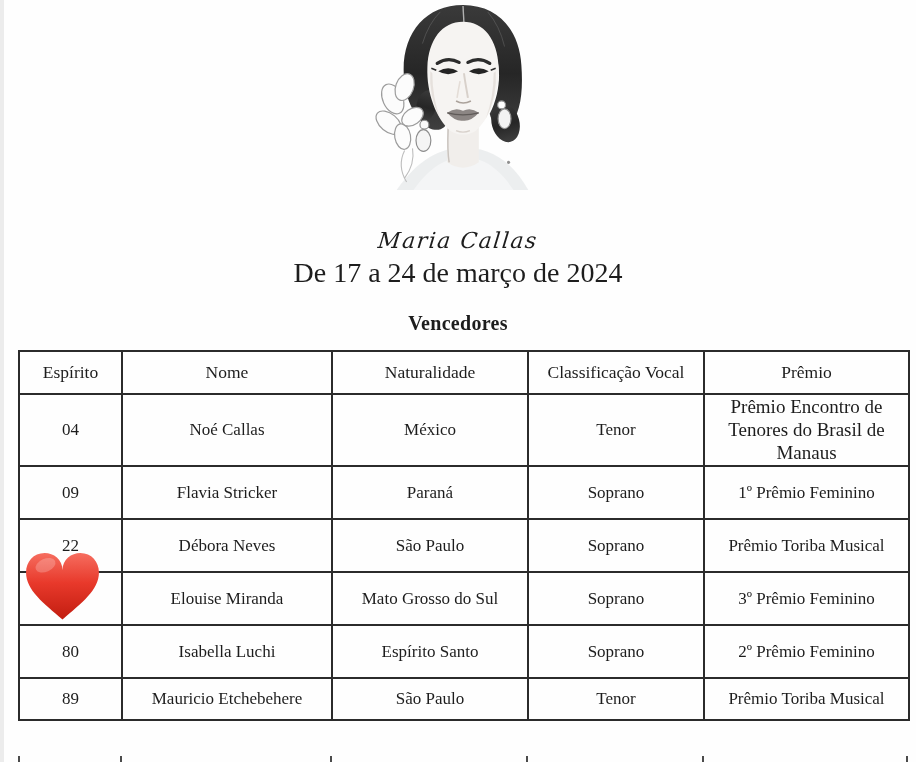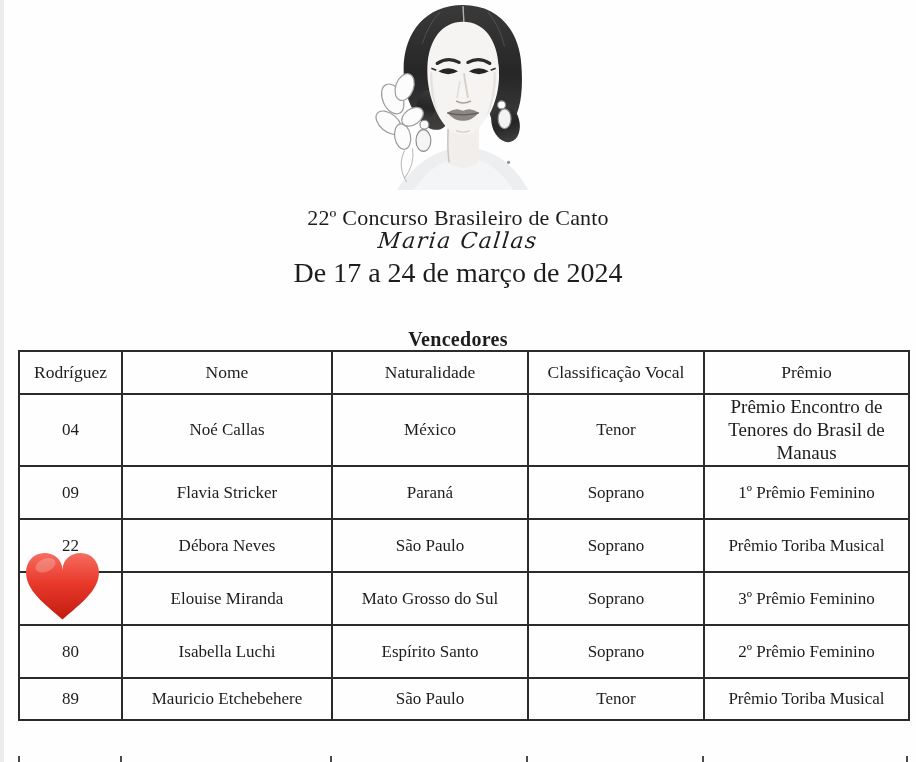--- a/index.html
+++ b/index.html
@@ -8,21 +8,21 @@
     font-family:"Liberation Serif","DejaVu Serif",serif;color:#1d1d1d;overflow:hidden;
   }
   .edge-strip{position:absolute;left:0;top:0;width:4px;height:100%;background:#ececec;}
   .center-text{position:absolute;left:0;width:100%;text-align:center;line-height:1.15;}
   .title{top:205px;font-size:22px;letter-spacing:.2px;}
   .script{
     top:228px;font-size:22px;font-style:italic;letter-spacing:1.5px;
     font-family:"DejaVu Serif",serif;transform:skewX(-6deg);
   }
   .date{top:257px;font-size:28px;}
-  .heading{top:312px;font-size:20px;font-weight:bold;letter-spacing:.3px;margin-top:16px;}
+  .heading{top:312px;font-size:20px;font-weight:bold;letter-spacing:.3px;}
   .portrait{position:absolute;left:368px;top:2px;width:190px;height:188px;}
   table.winners{
     position:absolute;left:18px;top:350px;width:890px;
     border-collapse:collapse;table-layout:fixed;
   }
   .winners th,.winners td{
     border:2px solid #2b2b2b;text-align:center;vertical-align:middle;
     font-weight:normal;font-size:17px;padding:1px 5px;overflow:hidden;color:#1d1d1d;
   }
   .winners th{height:39px;font-size:17.5px;}
@@ -88,36 +88,35 @@
     </g>
     <path d="M36,150 C30,162 32,172 38,182 M44,148 C46,160 42,170 36,178" stroke="#bdbdbd" stroke-width="1.1" fill="none"></path>
 
     <circle cx="56" cy="124" r="4.5" fill="#fafafa" stroke="#8e8e8e" stroke-width="1.2"></circle>
     <ellipse cx="55" cy="140" rx="7.5" ry="11" fill="#f5f5f5" stroke="#8e8e8e" stroke-width="1.2"></ellipse>
     <circle cx="134" cy="104" r="4" fill="#ffffff" stroke="#8e8e8e" stroke-width="1.2"></circle>
     <ellipse cx="137" cy="118" rx="6.5" ry="10" fill="#f3f3f3" stroke="#8e8e8e" stroke-width="1.2"></ellipse>
     <circle cx="141" cy="162" r="1.6" fill="#8f8f8f"></circle>
   </svg>
 
-  <div class="center-text title">22º Concurso Brasileiro de Canto</div>
   <div class="center-text script">Maria Callas</div>
   <div class="center-text date">De 17 a 24 de março de 2024</div>
   <div class="center-text heading">Vencedores</div>
 
   <table class="winners">
     <colgroup>
       <col style="width:103px">
         <col style="width:210px">
         <col style="width:196px">
       <col style="width:176px">
         <col style="width:205px">
     </colgroup>
     <thead>
       <tr>
-        <th>Rodríguez</th>
+        <th>Espírito</th>
         <th>Nome</th>
         <th>Naturalidade</th>
         <th>Classificação Vocal</th>
         <th>Prêmio</th>
       </tr>
     </thead>
     <tbody>
         <tr>
       <td>04</td>
       <td>Noé Callas</td>

